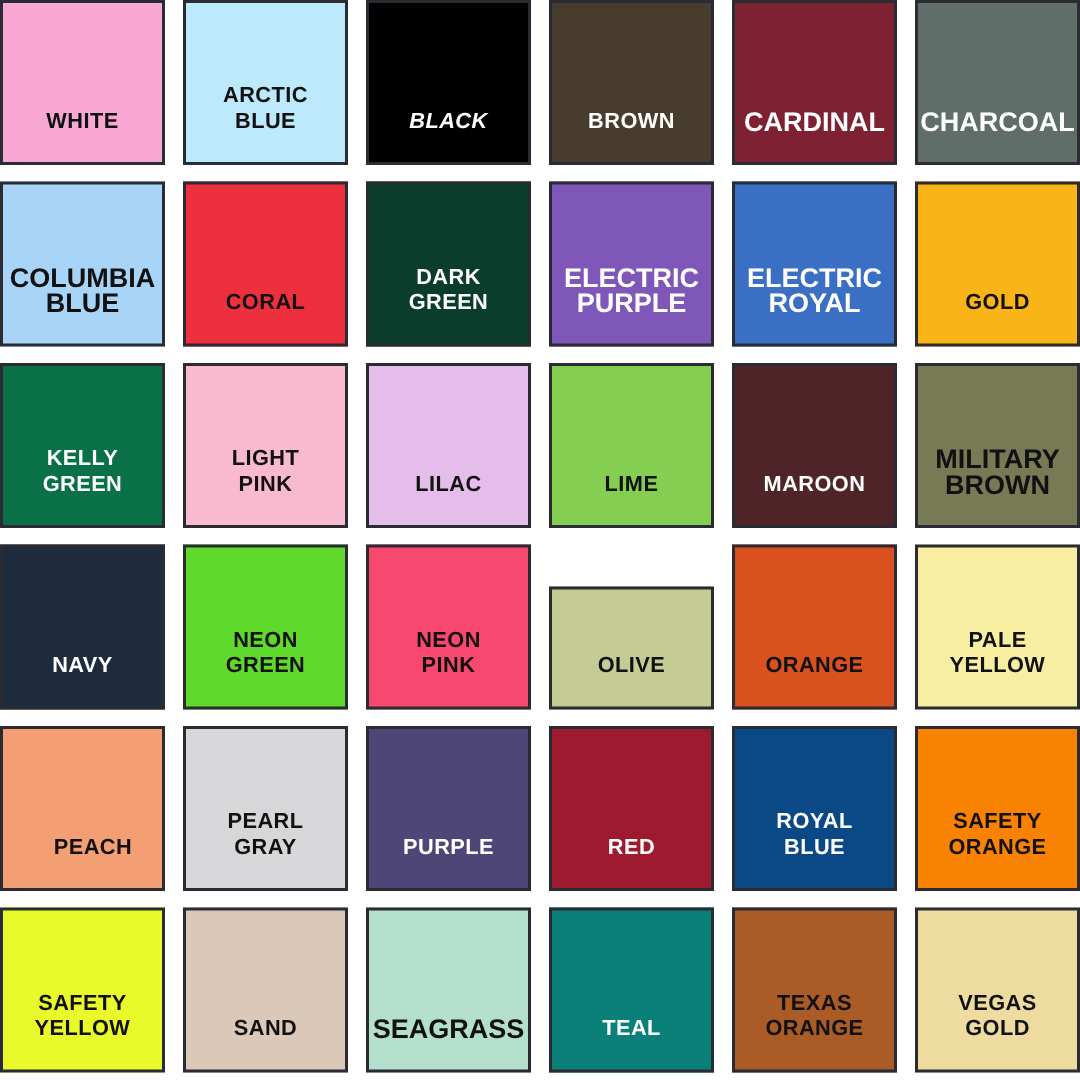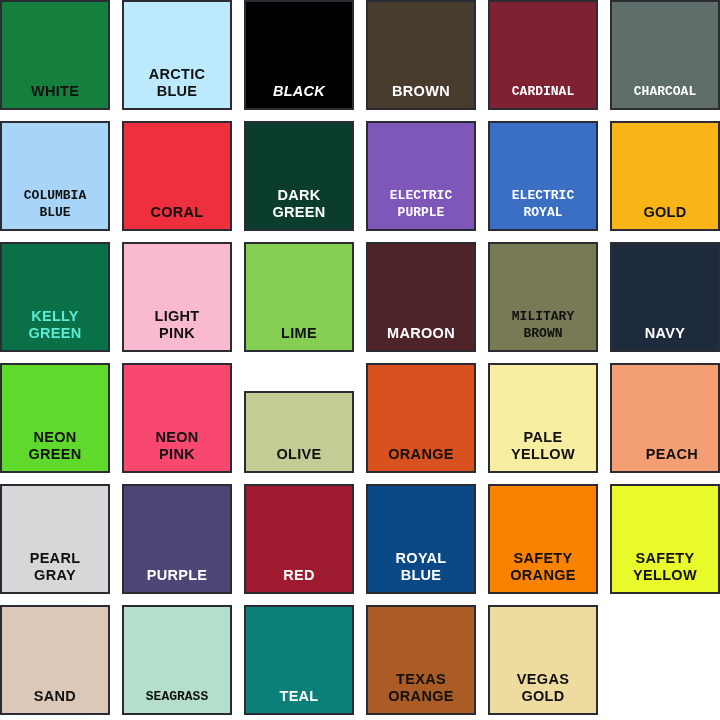--- a/index.html
+++ b/index.html
@@ -35,36 +35,35 @@
   }
   .swatch-label {
     display: block;
     width: 100%;
     text-align: center;
     font-family: "Liberation Sans", sans-serif;
     font-weight: bold;
     font-size: 14.5px;
     line-height: 17px;
     letter-spacing: 0.3px;
-    padding-bottom: 8px;
+    padding-bottom: 18px;
     text-transform: uppercase;
     white-space: pre-line;
     word-break: normal;
   }
   .swatch-label.small {
-    font-size: 13px;
+    font-size: 18px;
     letter-spacing: 0px;
-    font-family: Liberation Mono, monospace;
   }
 </style>
 </head>
 <body>
 
 <div id="swatch-grid">
-    <div class="swatch" style="background: #15803d; justify-content: flex-end;">
+    <div class="swatch" style="background: #f9a8d4; justify-content: flex-end;">
       <span class="swatch-label" style="color: rgb(17, 17, 17);">WHITE</span>
     </div>
     <div class="swatch" style="background: rgb(188, 233, 251);">
       <span class="swatch-label" style="color: rgb(17, 17, 17);">ARCTIC
 BLUE</span>
     </div>
     <div class="swatch" style="background: rgb(0, 0, 0); font-style: italic;">
       <span class="swatch-label" style="color: rgb(255, 255, 255);">BLACK</span>
     </div>
     <div class="swatch" style="background: rgb(72, 60, 46);">
@@ -92,26 +91,29 @@
 PURPLE</span>
     </div>
     <div class="swatch" style="background: rgb(59, 111, 196);">
       <span class="swatch-label small" style="color: rgb(255, 255, 255);">ELECTRIC
 ROYAL</span>
     </div>
     <div class="swatch" style="background: rgb(249, 181, 23);">
       <span class="swatch-label" style="color: rgb(17, 17, 17);">GOLD</span>
     </div>
     <div class="swatch" style="background: rgb(9, 112, 72);">
-      <span class="swatch-label" style="color: #5eead4;">KELLY
+      <span class="swatch-label" style="color: #ffffff;">KELLY
 GREEN</span>
     </div>
     <div class="swatch" style="background: rgb(249, 185, 206);">
       <span class="swatch-label" style="color: rgb(17, 17, 17);">LIGHT
 PINK</span>
+    </div>
+    <div class="swatch" style="background: rgb(229, 189, 235);">
+      <span class="swatch-label" style="color: rgb(17, 17, 17);">LILAC</span>
     </div>
     <div class="swatch" style="background: rgb(132, 206, 82);">
       <span class="swatch-label" style="color: rgb(17, 17, 17);">LIME</span>
     </div>
     <div class="swatch" style="background: rgb(78, 36, 41); justify-content: flex-end;">
       <span class="swatch-label" style="color: rgb(255, 255, 255);">MAROON</span>
     </div>
     <div class="swatch" style="background: rgb(120, 122, 86);">
       <span class="swatch-label small" style="color: rgb(17, 17, 17);">MILITARY
 BROWN</span>

